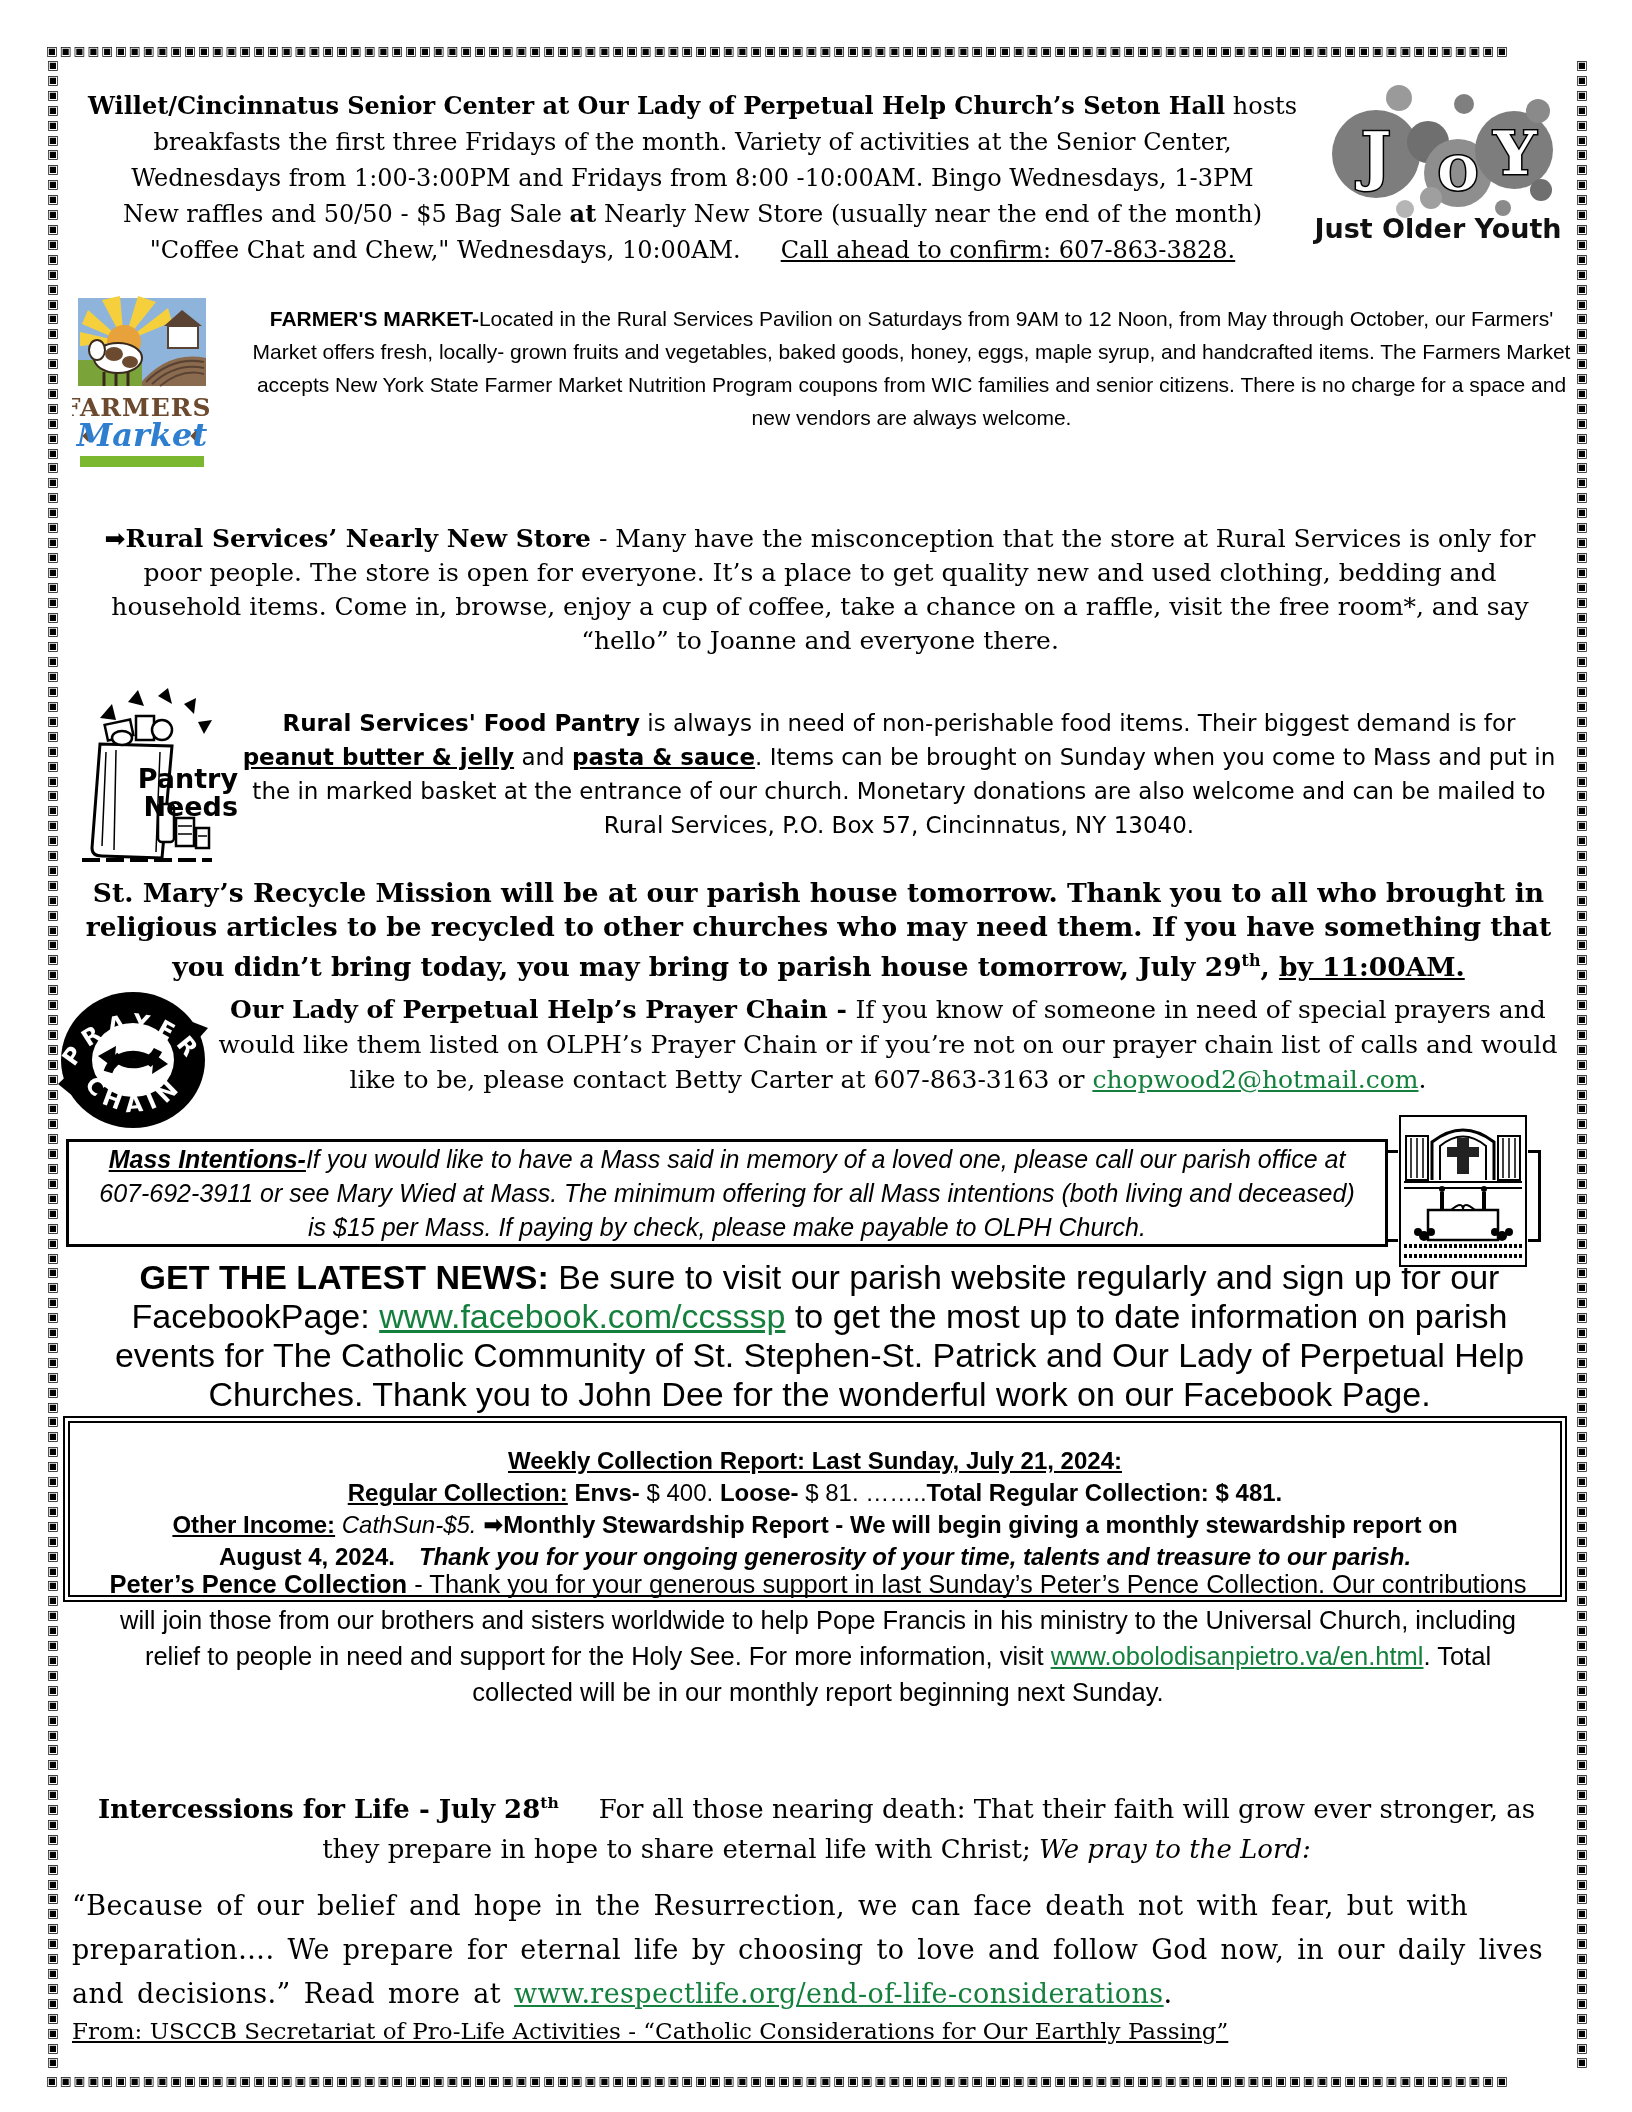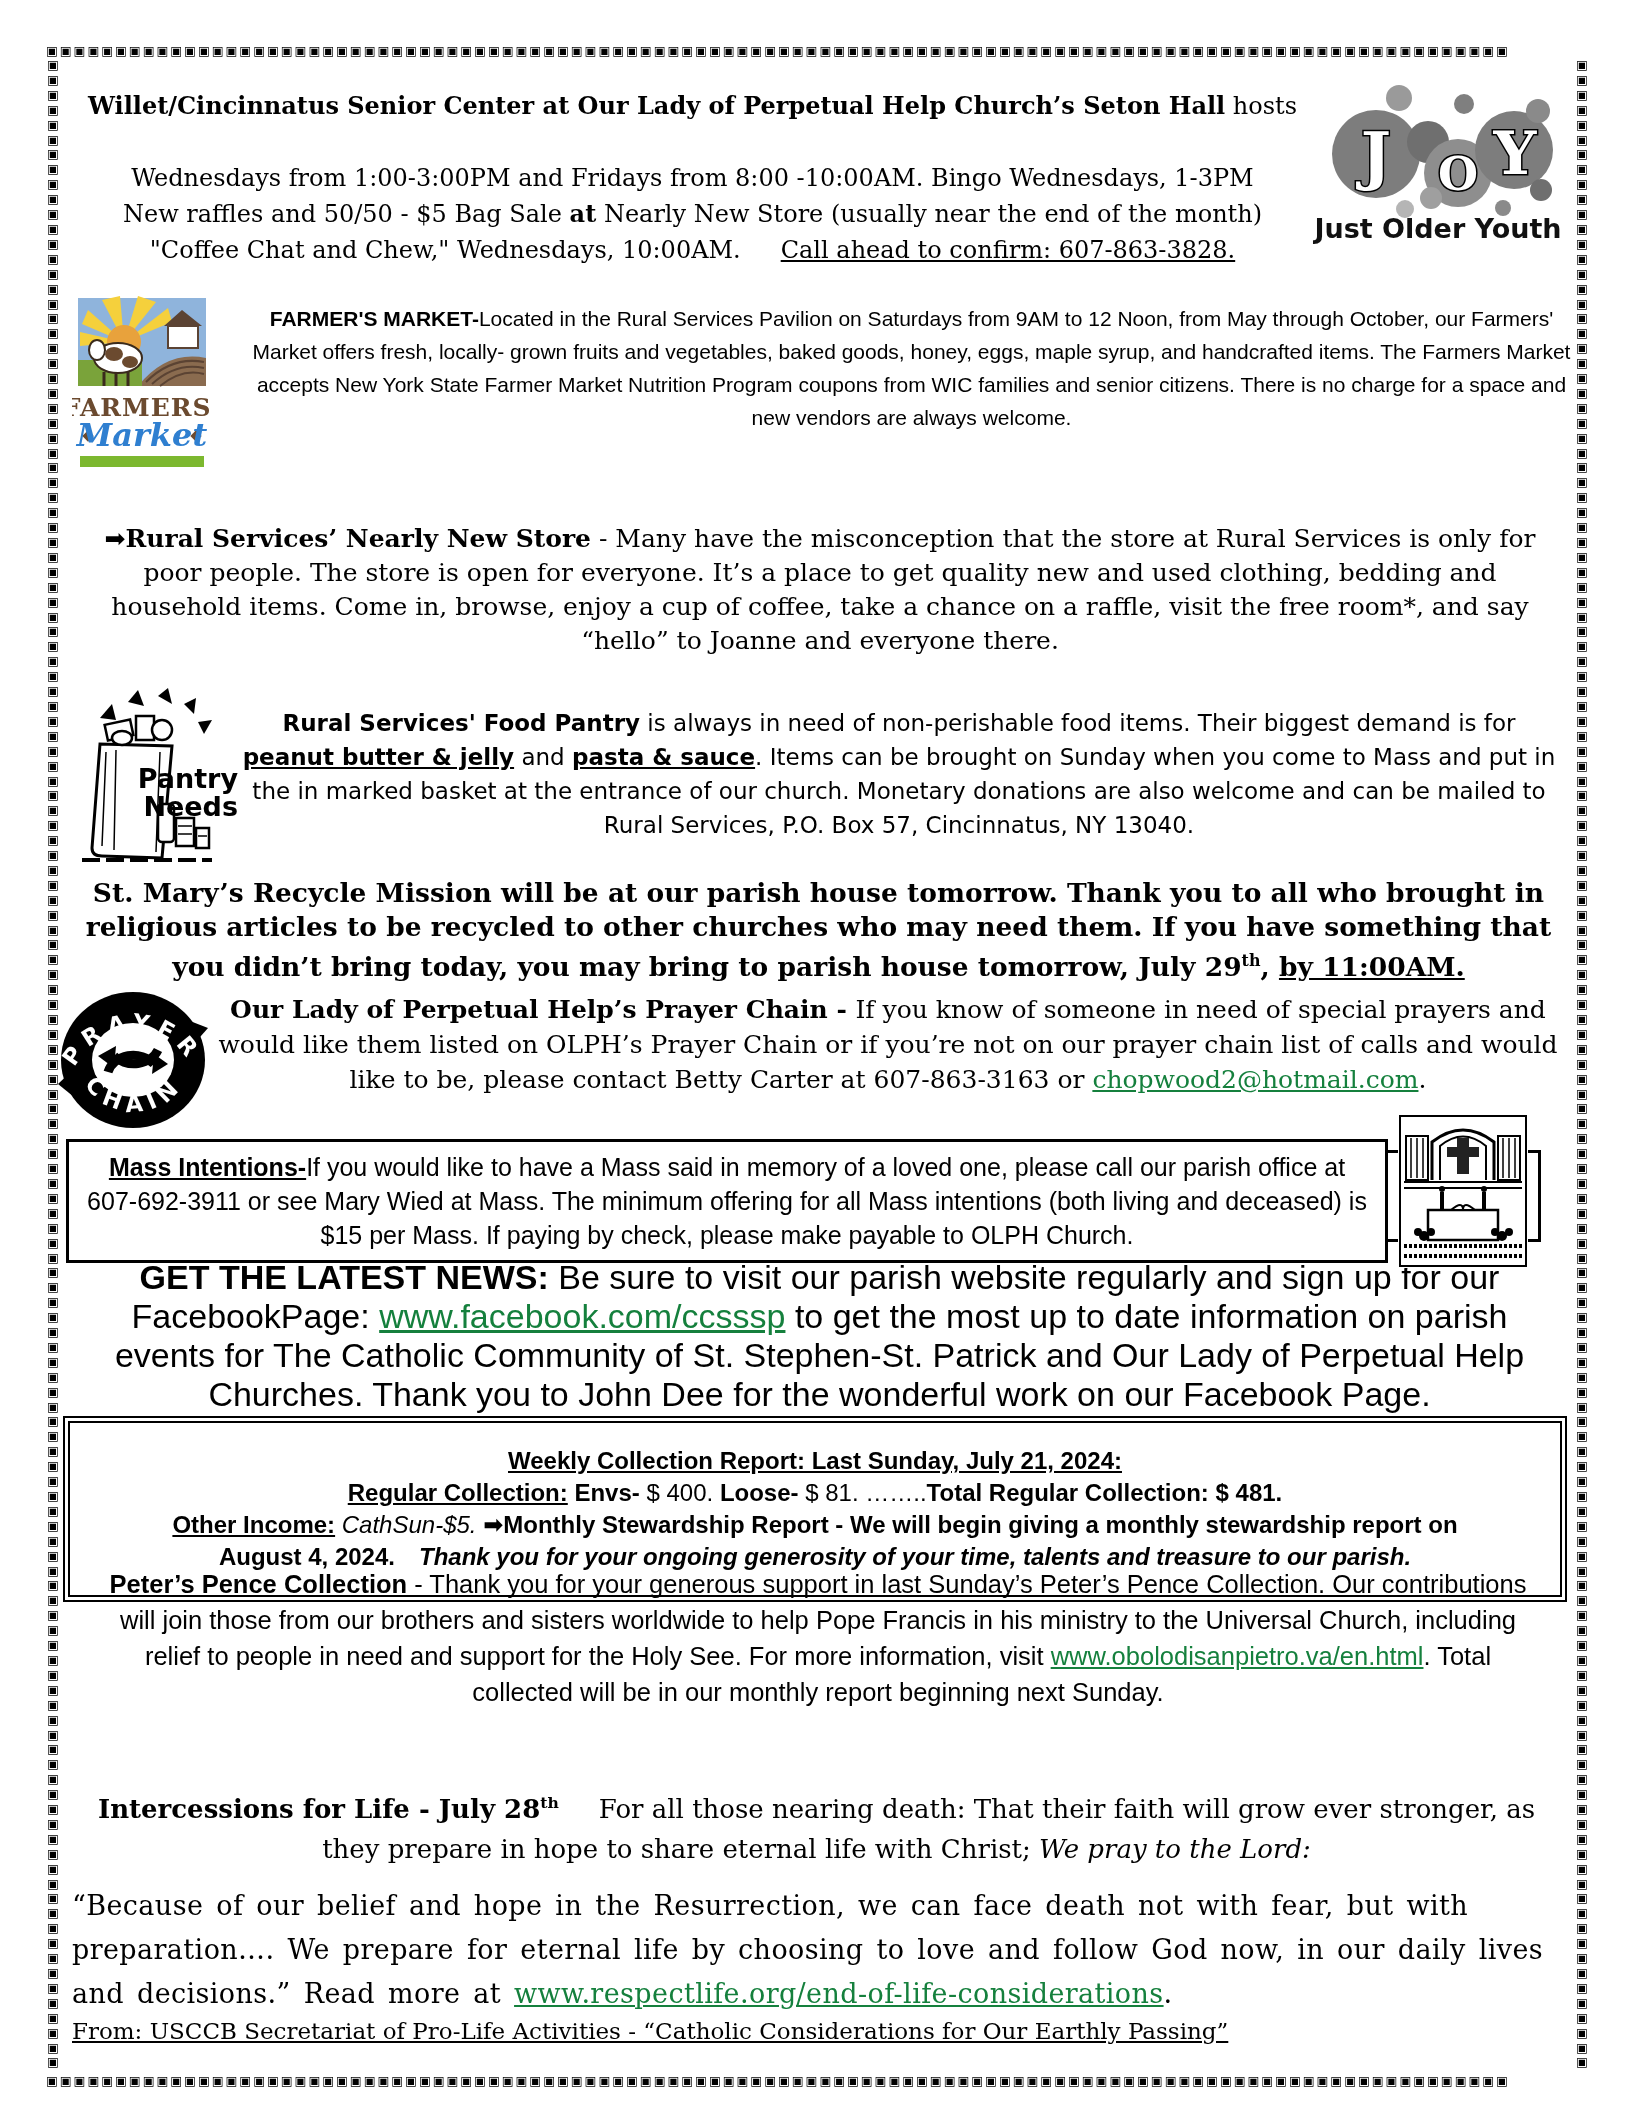--- a/index.html
+++ b/index.html
@@ -26,21 +26,21 @@
   #s-farmer{position:absolute;top:302px;left:244px;width:1335px;font-size:21px;line-height:33px;}
   #farmer-logo{position:absolute;top:294px;left:72px;}
   #s-rural{position:absolute;top:522px;left:78px;width:1484px;font-size:25px;line-height:34px;}
   #s-freeroom{margin-top:1px;}
   #s-pantry{position:absolute;top:706px;left:238px;width:1322px;font-size:23px;line-height:34px;}
   #pantry-logo{position:absolute;top:686px;left:62px;}
   #s-stmary{position:absolute;top:876px;left:75px;width:1487px;font-size:26.5px;line-height:34px;font-weight:bold;}
   #s-prayer{position:absolute;top:992px;left:212px;width:1352px;font-size:25px;line-height:35px;}
   #prayer-logo{position:absolute;top:984px;left:56px;}
   #mass-bracket{position:absolute;left:1340px;top:1150px;width:198px;height:86px;border:3px solid #000;border-left:none;z-index:1;}
-  #s-mass{position:absolute;left:66px;top:1139px;width:1322px;box-sizing:border-box;border:3px solid #000;background:#fff;padding:8px 18px;font-size:25px;line-height:34px;text-align:center;z-index:2;}
+  #s-mass{position:absolute;left:66px;top:1139px;width:1322px;box-sizing:border-box;border:3px solid #000;background:#fff;padding:0 18px;font-size:25px;line-height:34px;text-align:center;z-index:2;font-style:italic;}
   #altar-logo{position:absolute;left:1398px;top:1114px;z-index:3;background:#fff;}
   #s-news{position:absolute;top:1258px;left:92px;width:1455px;font-size:34px;line-height:39px;}
   #s-collection{position:absolute;top:1416px;left:63px;width:1504px;box-sizing:border-box;border:7px double #000;padding:22px 10px;font-size:24px;line-height:32px;font-weight:bold;text-align:center;}
   #s-collection .thin{font-weight:normal;}
   #s-peters{position:absolute;top:1566px;left:92px;width:1452px;font-size:25.5px;line-height:36px;}
   #s-inter{position:absolute;top:1783px;left:95px;width:1443px;font-size:26px;line-height:40px;}
   #s-quote{position:absolute;top:1884px;left:72px;width:1490px;font-size:27px;line-height:44px;letter-spacing:0.4px;word-spacing:4px;}
   #s-source{position:absolute;top:2018px;left:72px;width:1400px;font-size:23px;}
   #s-source u{text-decoration:underline;}
   .gap24{display:inline-block;width:24px;}
@@ -52,21 +52,21 @@
 
 <div class="page">
 
   <div id="border-top" class="bstrip h">▣▣▣▣▣▣▣▣▣▣▣▣▣▣▣▣▣▣▣▣▣▣▣▣▣▣▣▣▣▣▣▣▣▣▣▣▣▣▣▣▣▣▣▣▣▣▣▣▣▣▣▣▣▣▣▣▣▣▣▣▣▣▣▣▣▣▣▣▣▣▣▣▣▣▣▣▣▣▣▣▣▣▣▣▣▣▣▣▣▣▣▣▣▣▣▣▣▣▣▣▣▣▣▣▣▣</div>
   <div id="border-bottom" class="bstrip h">▣▣▣▣▣▣▣▣▣▣▣▣▣▣▣▣▣▣▣▣▣▣▣▣▣▣▣▣▣▣▣▣▣▣▣▣▣▣▣▣▣▣▣▣▣▣▣▣▣▣▣▣▣▣▣▣▣▣▣▣▣▣▣▣▣▣▣▣▣▣▣▣▣▣▣▣▣▣▣▣▣▣▣▣▣▣▣▣▣▣▣▣▣▣▣▣▣▣▣▣▣▣▣▣▣▣</div>
   <div id="border-left" class="bstrip v">▣▣▣▣▣▣▣▣▣▣▣▣▣▣▣▣▣▣▣▣▣▣▣▣▣▣▣▣▣▣▣▣▣▣▣▣▣▣▣▣▣▣▣▣▣▣▣▣▣▣▣▣▣▣▣▣▣▣▣▣▣▣▣▣▣▣▣▣▣▣▣▣▣▣▣▣▣▣▣▣▣▣▣▣▣▣▣▣▣▣▣▣▣▣▣▣▣▣▣▣▣▣▣▣▣▣▣▣▣▣▣▣▣▣▣▣▣▣▣▣▣▣▣▣▣▣▣▣▣▣▣▣▣▣▣▣</div>
   <div id="border-right" class="bstrip v">▣▣▣▣▣▣▣▣▣▣▣▣▣▣▣▣▣▣▣▣▣▣▣▣▣▣▣▣▣▣▣▣▣▣▣▣▣▣▣▣▣▣▣▣▣▣▣▣▣▣▣▣▣▣▣▣▣▣▣▣▣▣▣▣▣▣▣▣▣▣▣▣▣▣▣▣▣▣▣▣▣▣▣▣▣▣▣▣▣▣▣▣▣▣▣▣▣▣▣▣▣▣▣▣▣▣▣▣▣▣▣▣▣▣▣▣▣▣▣▣▣▣▣▣▣▣▣▣▣▣▣▣▣▣▣▣</div>
 
   <div id="s-senior" class="serif center">
     <p><b>Willet/Cincinnatus Senior Center at Our Lady of Perpetual Help Church’s Seton Hall</b><span> hosts</span><br>
-    <br>
+    <span>breakfasts the first three Fridays of the month. Variety of activities at the Senior Center,</span><br>
     <span>Wednesdays from 1:00-3:00PM and Fridays from 8:00 -10:00AM. Bingo Wednesdays, 1-3PM</span><br>
     <span>New raffles and 50/50 - $5 Bag Sale </span><b>at</b><span> Nearly New Store (usually near the end of the month)</span><br>
     <span>"Coffee Chat and Chew," Wednesdays, 10:00AM.</span><span class="gap40"></span><u>Call ahead to confirm: 607-863-3828.</u></p>
   </div>
 
   <svg id="joy-logo" width="268" height="172" viewBox="0 0 268 172">
     <circle cx="78" cy="78" r="44" fill="#7d7d7d"></circle>
     <circle cx="101" cy="22" r="13" fill="#9a9a9a"></circle>
     <circle cx="130" cy="66" r="21" fill="#6f6f6f"></circle>
     <circle cx="166" cy="28" r="10" fill="#7f7f7f"></circle>

